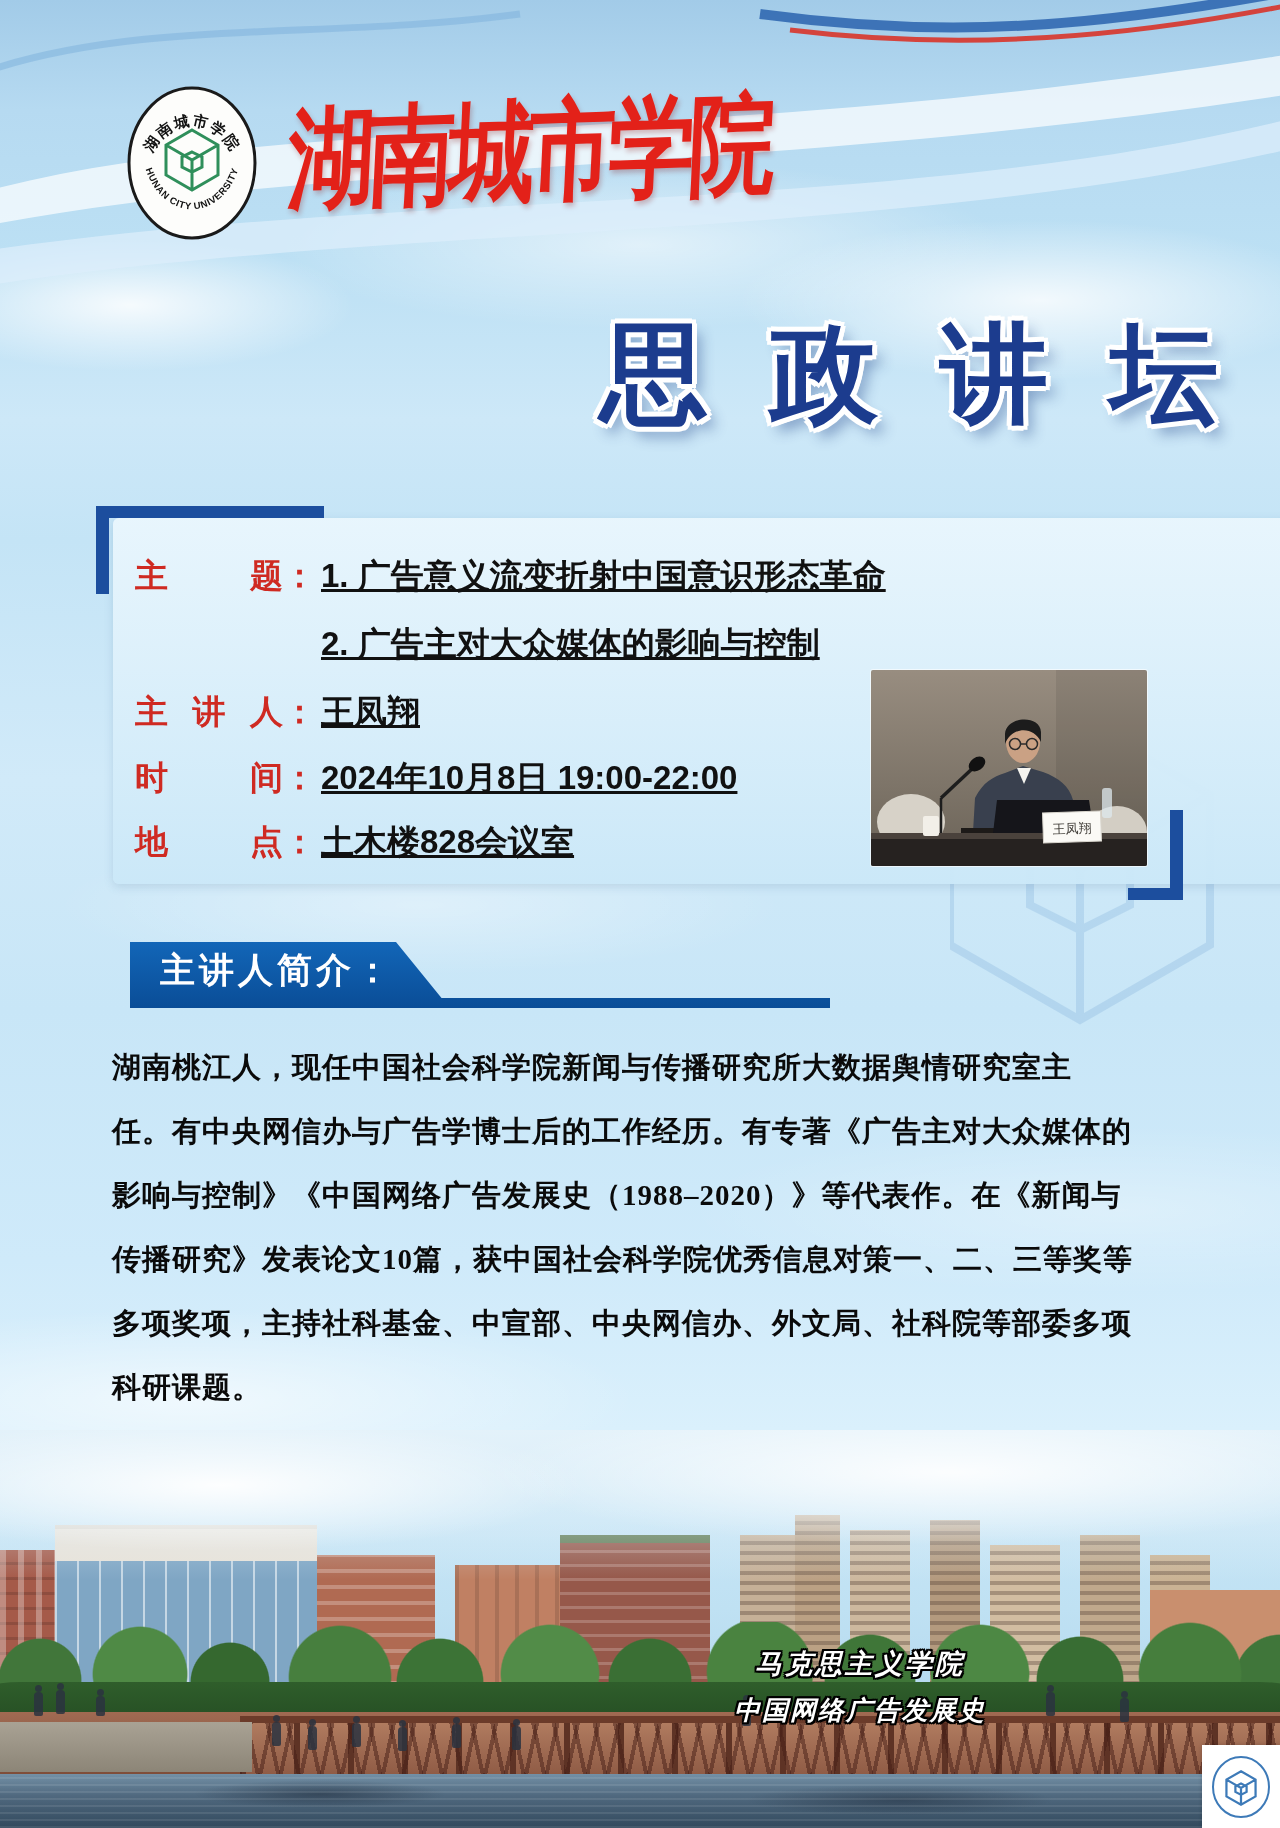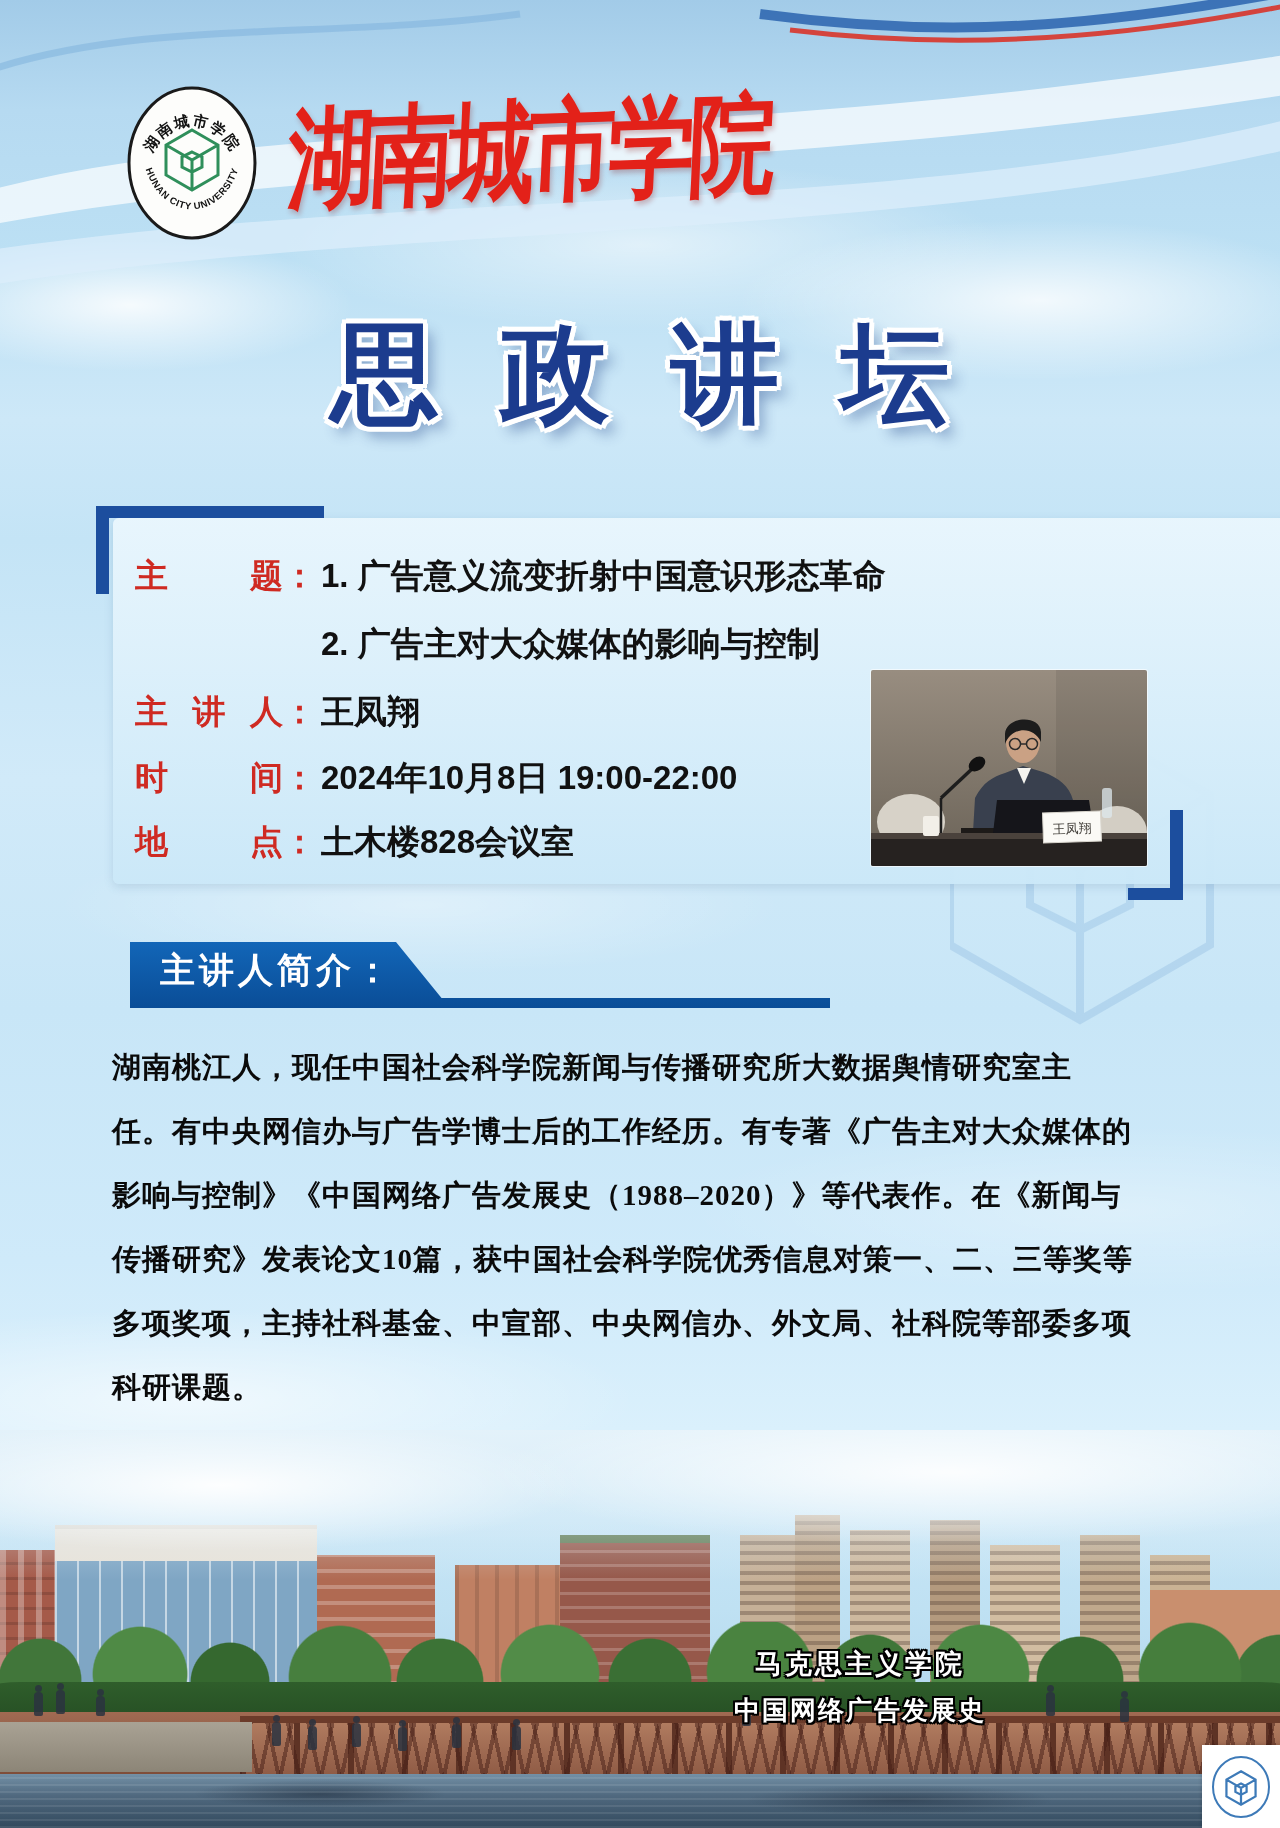--- a/index.html
+++ b/index.html
@@ -22,40 +22,40 @@
   
   .brand{position:absolute;left:0;top:0;width:1280px;height:260px;z-index:3;}
   .seal{position:absolute;left:126px;top:84px;}
   .uni-callig{
     position:absolute;left:292px;top:86px;width:520px;
     font-family:"Liberation Serif",serif;font-weight:bold;font-size:86px;letter-spacing:-6px;
     color:#e32119;transform:scaleY(1.28) skewX(-5deg) rotate(-1.5deg);transform-origin:left top;
     text-shadow:2px 3px 5px rgba(130,10,10,.25);white-space:nowrap;}
 
   .forum-title{
-    position:absolute;left:0;top:302px;width:1280px;z-index:3;text-align:center;
+    position:absolute;left:0;top:302px;width:1280px;z-index:3;text-align:right;
     font-family:Liberation Mono, monospace;font-weight:bold;font-size:108px;
     letter-spacing:62px;text-indent:62px;color:#1c3c8e;white-space:nowrap;
     text-shadow:-4px -4px 0 #fff,4px -4px 0 #fff,-4px 4px 0 #fff,4px 4px 0 #fff,
       -5px 0 0 #fff,5px 0 0 #fff,0 -5px 0 #fff,0 5px 0 #fff,8px 10px 14px rgba(25,60,130,.45);}
 
   
   .bracket-tl{position:absolute;left:96px;top:506px;width:215px;height:76px;z-index:4;
     border-left:13px solid #1c4e9e;border-top:12px solid #1c4e9e;}
   .bracket-br{position:absolute;left:1128px;top:810px;width:42px;height:78px;z-index:4;
     border-right:13px solid #1c4e9e;border-bottom:12px solid #1c4e9e;}
   .card{position:absolute;left:113px;top:518px;width:1236px;height:366px;z-index:3;border-radius:6px;
     background:linear-gradient(180deg,rgba(233,246,253,.97),rgba(203,232,248,.97));
     box-shadow:0 3px 10px rgba(70,110,150,.18);}
   .irow{position:absolute;left:22px;display:flex;align-items:baseline;
     font-weight:bold;font-size:33px;white-space:nowrap;}
   .r1{top:36px}.r2{top:104px}.r3{top:172px}.r4{top:238px}.r5{top:302px}
   .ilabel{display:inline-block;width:148px;text-align:justify;text-align-last:justify;color:#cf2a22;}
   .icolon{display:inline-block;width:38px;color:#cf2a22;}
-  .icontent{color:#111;}
+  .icontent{color:#111;text-decoration:underline;}
   .indent{padding-left:186px;}
   .photo{position:absolute;left:758px;top:152px;border-radius:2px;box-shadow:0 0 0 1px rgba(255,255,255,.6);}
 
   
   .bio-banner{position:absolute;left:130px;top:942px;width:700px;height:66px;z-index:3;
     background:linear-gradient(180deg,#1266b8,#0a4d97);
     clip-path:polygon(0 0,38% 0,44.5% 85%,100% 85%,100% 100%,0 100%);}
   .bio-banner span{display:block;padding:5px 0 0 30px;color:#fff;font-size:35px;
     font-weight:bold;letter-spacing:4px;}
 
@@ -138,21 +138,21 @@
   .people i:nth-of-type(7){left:398px;top:297px}.people i:nth-of-type(8){left:452px;top:294px}
   .people i:nth-of-type(9){left:512px;top:296px}.people i:nth-of-type(10){left:742px;top:272px}
   .people i:nth-of-type(11){left:1046px;top:262px}.people i:nth-of-type(12){left:1120px;top:268px}
   .c-fade{position:absolute;left:0;top:0;width:1280px;height:150px;background:
      radial-gradient(ellipse 520px 95px at 220px 55px,rgba(255,255,255,.95),transparent 70%),
      radial-gradient(ellipse 660px 105px at 950px 42px,rgba(255,255,255,.9),transparent 70%),
      linear-gradient(rgba(228,242,250,.96),rgba(228,242,250,0));}
 
   
   .footer-text{position:absolute;left:640px;top:1646px;width:440px;z-index:5;text-align:center;
-     color:#fff;font-weight:bold;}
+     color:#fff;font-weight:bold;font-style:italic;}
   .footer-text .org{font-size:27px;letter-spacing:3px;}
   .footer-text .date{font-size:26px;letter-spacing:2px;margin-top:11px;}
   .footer-text div{text-shadow:-2px -2px 0 #000,2px -2px 0 #000,-2px 2px 0 #000,2px 2px 0 #000,
      0 2px 0 #000,2px 0 0 #000,0 -2px 0 #000,-2px 0 0 #000;}
 
   .watermark{position:absolute;left:1202px;top:1745px;z-index:6;background:#fff;
      box-shadow:0 0 4px rgba(0,0,0,.2);}
 </style>
 </head>
 <body>

